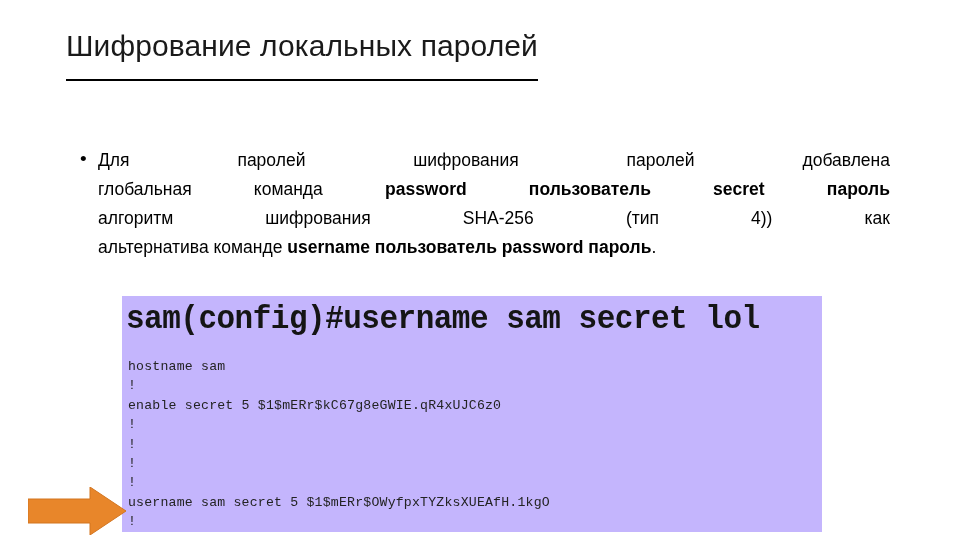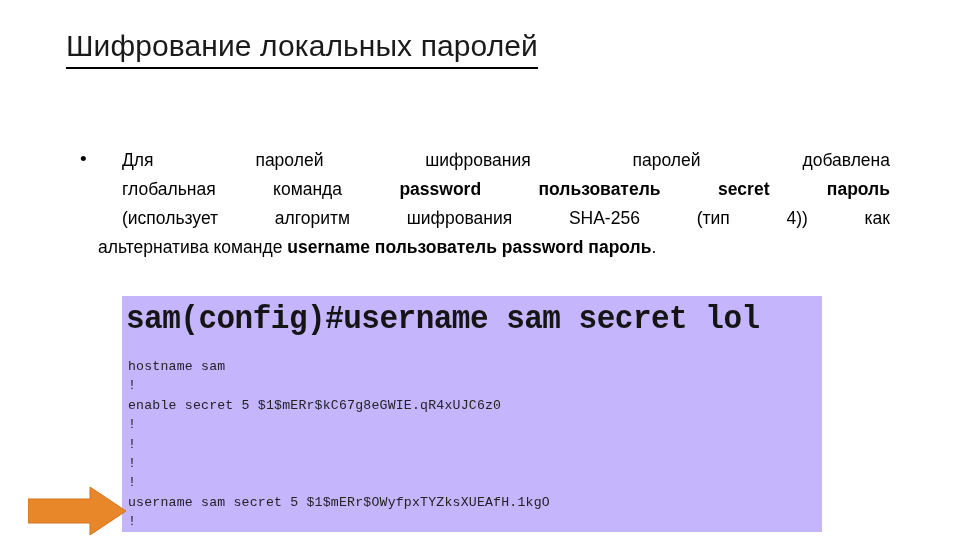--- a/index.html
+++ b/index.html
@@ -20,21 +20,21 @@
   #slide-title {
     position: absolute;
     left: 66px;
     top: 28px;
     font-size: 30px;
     font-weight: 400;
     letter-spacing: 0.1px;
     color: #1a1a1a;
     white-space: nowrap;
     line-height: 1.2;
-    padding-bottom: 3px;
+    padding-bottom: 15px;
     border-bottom: 2.5px solid #000000;
     display: inline-block;
   }
 
   
   #bullet-block {
     position: absolute;
     left: 80px;
     top: 146px;
     width: 810px;
@@ -53,21 +53,20 @@
     line-height: 29px;
     color: #000;
   }
   .just-line {
     display: block;
     white-space: nowrap;
   }
   .just-line.stretch {
     display: flex;
     justify-content: space-between;
-    margin-left: 24px;
   }
   .bold { font-weight: bold; }
 
   
   #terminal-image {
     position: absolute;
     left: 122px;
     top: 296px;
     width: 700px;
     height: 236px;
@@ -127,21 +126,20 @@
       </span>
       <span class="just-line stretch">
         <span>глобальная</span>
         <span>команда</span>
         <span class="bold">password</span>
         <span class="bold">пользователь</span>
         <span class="bold">secret</span>
         <span class="bold">пароль</span>
       </span>
       <span class="just-line stretch">
-        <span>(использует</span>
         <span>алгоритм</span>
         <span>шифрования</span>
         <span>SHA-256</span>
         <span>(тип</span>
         <span>4))</span>
         <span>как</span>
       </span>
       <span class="just-line"><span>альтернатива команде </span><span class="bold">username пользователь password пароль</span><span>.</span></span>
     </div>
 </div>

